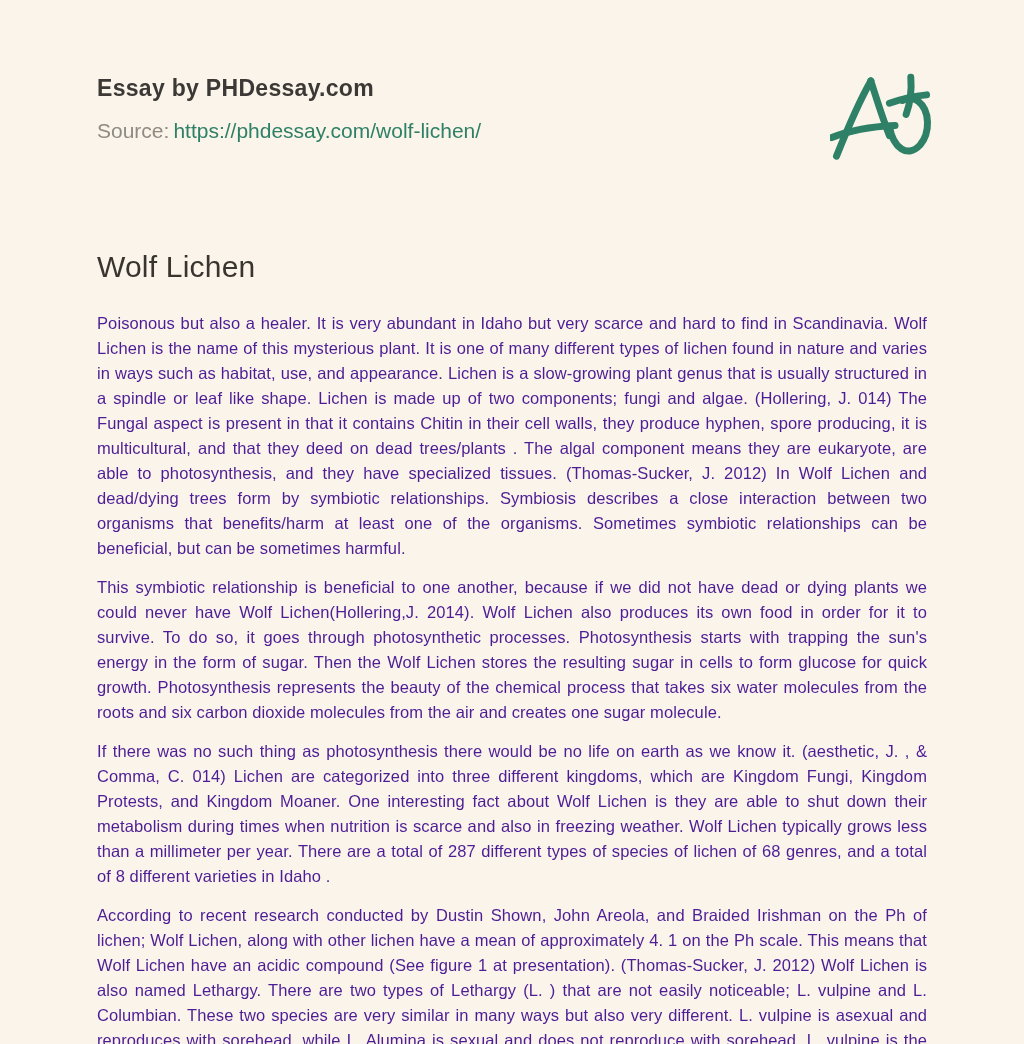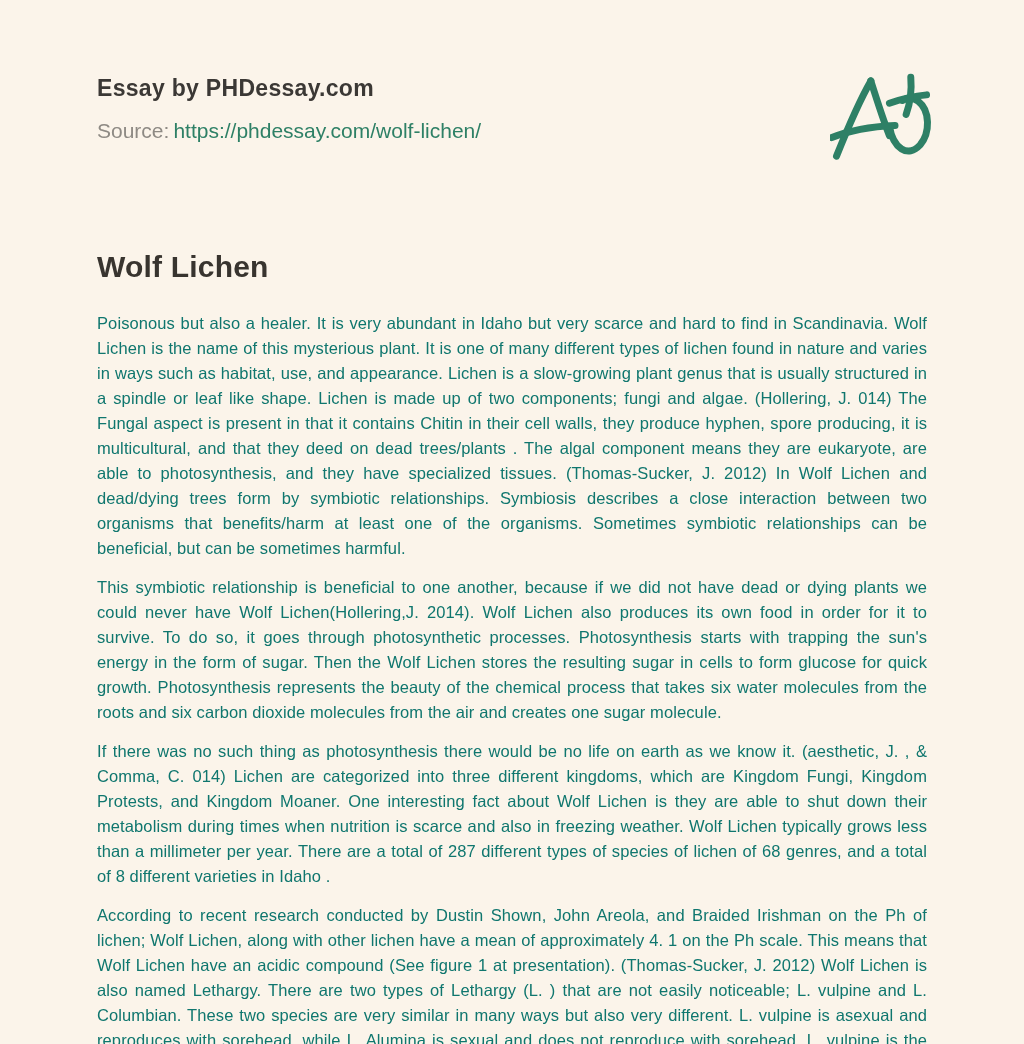--- a/index.html
+++ b/index.html
@@ -48,30 +48,30 @@
     width: 104px;
     height: 98px;
     margin-top: -4px;
     margin-right: -7px;
     flex: 0 0 auto;
   }
   .logo svg { width: 100%; height: 100%; }
   .essay-title {
     margin: 82px 0 27px 0;
     font-size: 30px;
-    font-weight: 700;
+    font-weight: 400;
     color: #38342F;
     letter-spacing: 0.2px;
     line-height: 34px;
   }
   .essay-body p {
     margin: 0 0 14px 0;
     font-size: 16.5px;
     line-height: 25px;
-    color: #0f766e;
+    color: #4c1d95;
     text-align: justify;
     letter-spacing: 0.1px;
   }
   .essay-body p:last-child { margin-bottom: 0; }
 </style>
 </head>
 <body>
 
 <div class="page">
 

